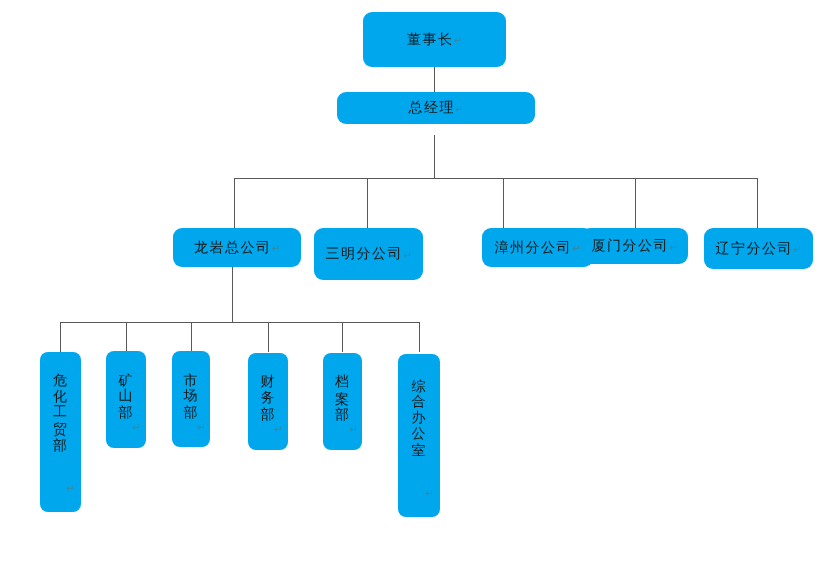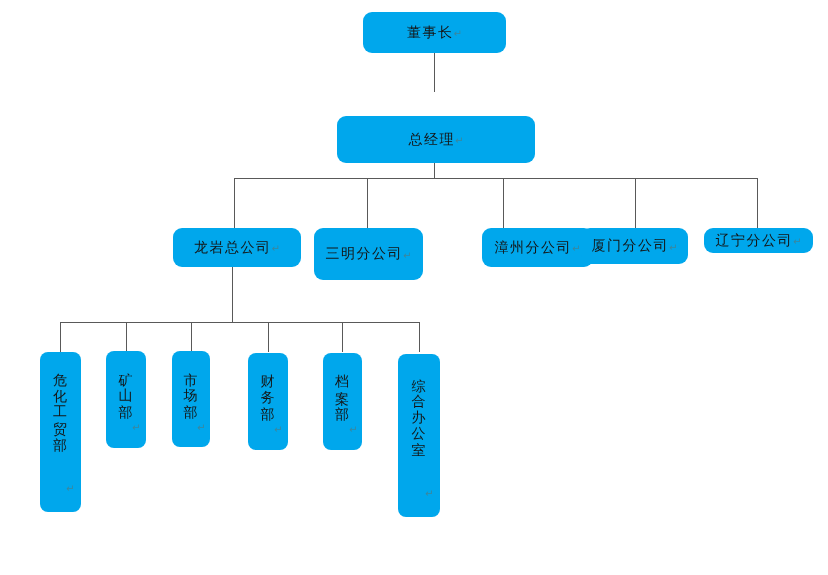--- a/index.html
+++ b/index.html
@@ -66,47 +66,47 @@
   <div class="line v" style="left:757px; top:178px; height:50px;"></div>
   <div class="line v" style="left:232px; top:267px; height:55px;"></div>
   <div class="line h" style="left:60px; top:322px; width:359px;"></div>
   <div class="line v" style="left:60px; top:322px; height:30px;"></div>
   <div class="line v" style="left:126px; top:322px; height:30px;"></div>
   <div class="line v" style="left:191px; top:322px; height:30px;"></div>
   <div class="line v" style="left:268px; top:322px; height:30px;"></div>
   <div class="line v" style="left:342px; top:322px; height:30px;"></div>
   <div class="line v" style="left:419px; top:322px; height:30px;"></div>
 
-  <div class="node" style="left:363px; top:12px; width:143px; height:41px;">
+  <div class="node" style="left:363px; top:12px; width:143px; height:55px;">
     <span class="label">董事长</span>
       <span class="pmark">↵</span>
   </div>
 
-  <div class="node" style="left:337px; top:92px; width:198px; height:47px;margin-top:24px;">
+  <div class="node" style="left:337px; top:92px; width:198px; height:32px;">
     <span class="label">总经理</span>
       <span class="pmark">↵</span>
   </div>
 
   <div class="node" style="left:173px; top:228px; width:128px; height:39px;">
     <span class="label">龙岩总公司</span>
       <span class="pmark">↵</span>
   </div>
   <div class="node" style="left:314px; top:228px; width:109px; height:52px;">
     <span class="label">三明分公司</span>
       <span class="pmark">↵</span>
   </div>
   <div class="node" style="left:447px; top:228px; width:111px; height:39px;margin-left:35px;">
     <span class="label">漳州分公司</span>
       <span class="pmark">↵</span>
   </div>
   <div class="node" style="left:581px; top:228px; width:107px; height:36px;">
     <span class="label">厦门分公司</span>
       <span class="pmark">↵</span>
   </div>
-  <div class="node" style="left:704px; top:228px; width:109px; height:25px;text-align:center;">
+  <div class="node" style="left:704px; top:228px; width:109px; height:41px;text-align:center;">
     <span class="label">辽宁分公司</span>
       <span class="pmark">↵</span>
   </div>
 
   <div class="node vnode" style="left:40px; top:352px; width:41px; height:160px;">
     <span class="vlabel">危化工贸部</span>
     <span class="pmark vmark tall">↵</span>
   </div>
   <div class="node vnode" style="left:106px; top:351px; width:40px; height:97px;">
     <span class="vlabel">矿山部</span>

